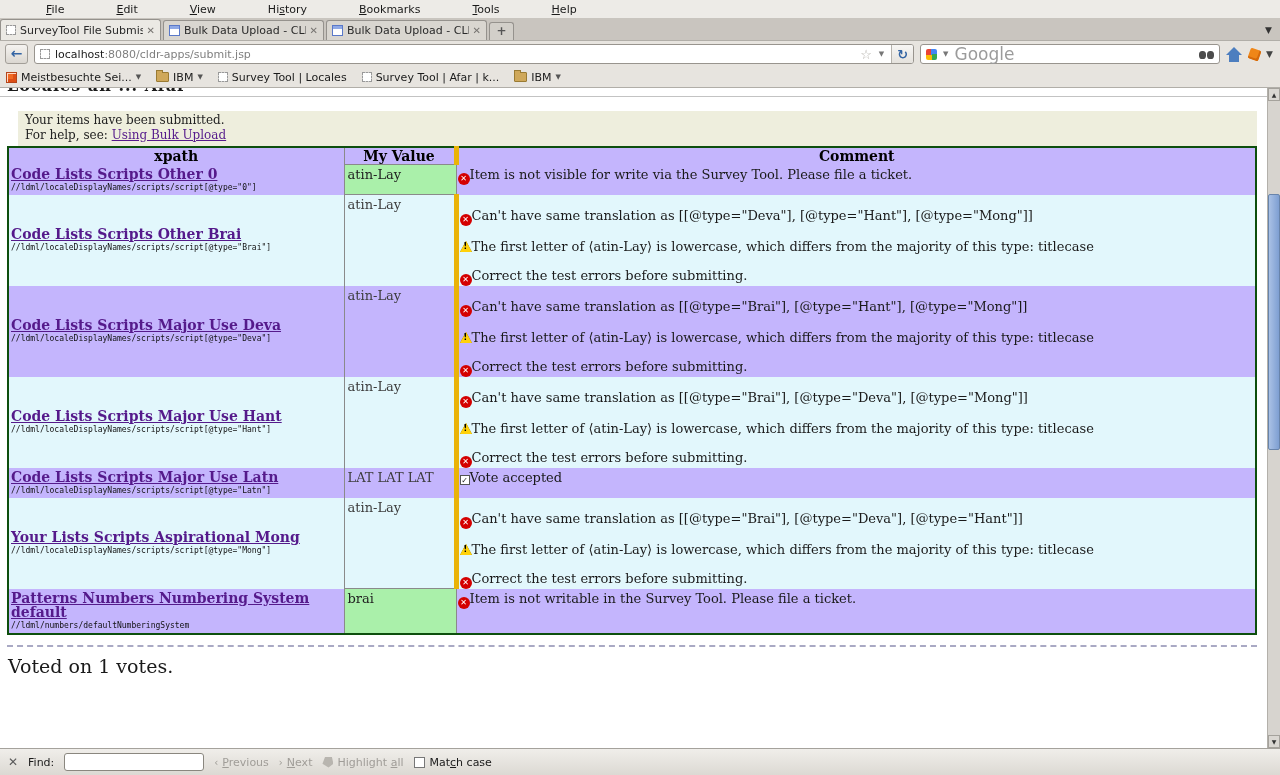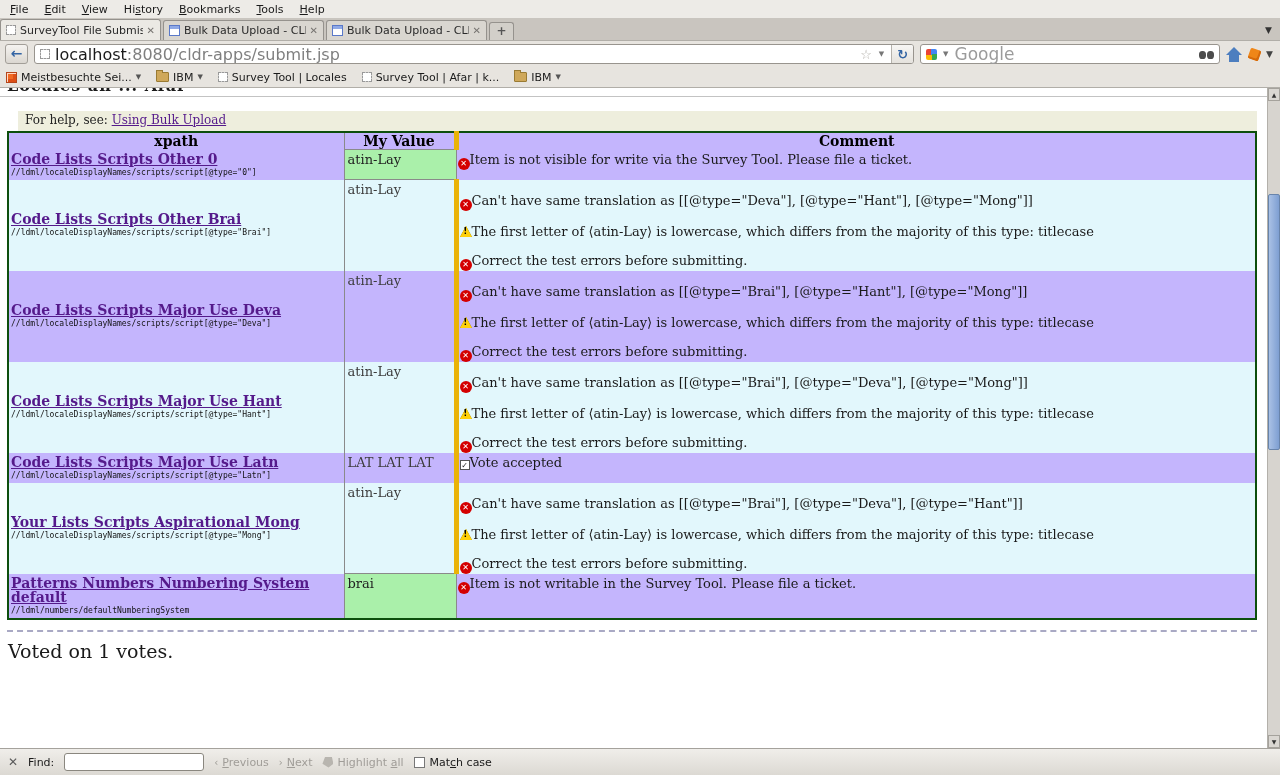--- a/index.html
+++ b/index.html
@@ -4,38 +4,38 @@
 <style>
 * { box-sizing: border-box; margin: 0; padding: 0; }
 html, body { width: 1280px; height: 775px; overflow: hidden; }
 body { font-family: "DejaVu Sans", sans-serif; background: #fff; }
 u { text-decoration: underline; }
 
 .window { width: 1280px; height: 775px; display: flex; flex-direction: column; background: #e7e4df; }
 
 
 .menubar { height: 18px; background: #edebe7; display: flex; align-items: center; padding: 0 2px; font-size: 11px; color: #1a1a1a; flex: none; }
-.menu-item { padding: 1px 8px; }
+.menu-item { padding: 1px 8px; margin-left: 36px; }
 
 
 .tabstrip { height: 23px; background: #c9c5bf; display: flex; align-items: flex-end; padding: 2px 2px 0 0; flex: none; border-bottom: 1px solid #b1aea8; }
 .tab { width: 161px; height: 20px; display: flex; align-items: center; gap: 4px; padding: 0 5px; border: 1px solid #95928d; border-bottom: none; border-radius: 3px 3px 0 0; background: #d9d6d0; font-size: 11px; color: #2a2a2a; margin-right: 2px; }
 .tab.active { background: #ebe9e4; height: 21px; }
 .tab-label { flex: 1; white-space: nowrap; overflow: hidden; }
 .tab-close { color: #767370; font-size: 10px; font-weight: bold; }
 .favicon-placeholder { width: 10px; height: 10px; border: 1px dashed #999; flex: none; background: #fff; }
 .favicon-cldr { width: 11px; height: 11px; border: 1px solid #5a79c9; background: #fff; flex: none; box-shadow: inset 0 3px #8fa9e6; }
 .newtab { width: 25px; height: 18px; border: 1px solid #95928d; border-bottom: none; border-radius: 3px 3px 0 0; background: #d2cfc9; color: #555; font-size: 12px; font-weight: bold; text-align: center; line-height: 17px; flex: none; }
 .tabs-overflow { margin-left: auto; color: #333; font-size: 9px; padding: 0 6px 5px; }
 
 
 .navbar { height: 26px; display: flex; align-items: center; gap: 6px; padding: 0 5px; background: #e7e4df; flex: none; }
 .back-btn { width: 23px; height: 20px; border: 1px solid #a29e98; border-radius: 3px; background: linear-gradient(#f5f3f0, #dbd7d1); color: #3465a4; font-size: 14px; font-weight: bold; text-align: center; line-height: 17px; flex: none; }
 .urlbar { flex: 1; height: 20px; background: #fff; border: 1px solid #98948e; border-radius: 3px; display: flex; align-items: center; padding: 0 0 0 5px; gap: 5px; }
-.url-text { flex: 1; font-size: 16px; white-space: nowrap; overflow: hidden; }
+.url-text { flex: 1; font-size: 11px; white-space: nowrap; overflow: hidden; }
 .url-host { color: #1a1a1a; }
 .url-path { color: #7f7f7f; }
 .star { color: #b5b2ac; font-size: 13px; }
 .small-chev { color: #777; font-size: 7px; padding: 0 2px; }
 .reload-seg { height: 18px; border-left: 1px solid #b5b2ac; display: flex; align-items: center; padding: 0 5px; background: linear-gradient(#f7f6f4, #e5e2dd); border-radius: 0 2px 2px 0; }
 .reload { color: #3465a4; font-size: 13px; font-weight: bold; }
 .searchbox { width: 300px; height: 20px; background: #fff; border: 1px solid #98948e; border-radius: 3px; display: flex; align-items: center; gap: 4px; padding: 0 5px; flex: none; }
 .google-logo { width: 11px; height: 11px; flex: none; border-radius: 2px; background: conic-gradient(#4285f4 0 25%, #34a853 25% 50%, #fbbc05 50% 75%, #ea4335 75%); }
 .search-placeholder { flex: 1; color: #9b9b9b; font-size: 17px; }
 .binoculars { width: 15px; height: 11px; position: relative; flex: none; }
@@ -190,20 +190,21 @@
       </span>
     </div>
 
   <div class="content">
     <div class="scrollarea">
       <div class="clip-head">
           <span>Locales an ... Afar</span>
         </div>
       <hr class="top-rule">
       <div class="notice">
+        <div>Your items have been submitted.</div>
         <div><span>For help, see: </span><a href="#" class="notice-link">Using Bulk Upload</a></div>
       </div>
       <table class="review-table">
         <colgroup>
             <col style="width:336px">
             <col style="width:112px">
             <col>
           </colgroup>
         <thead>
           <tr>

